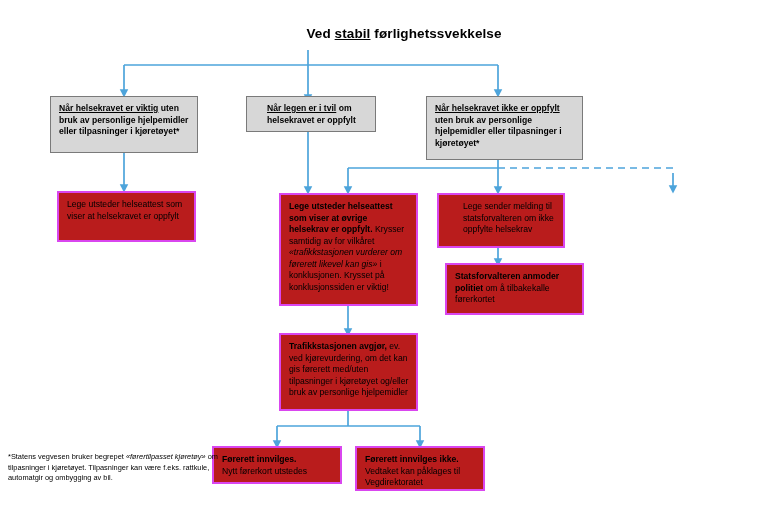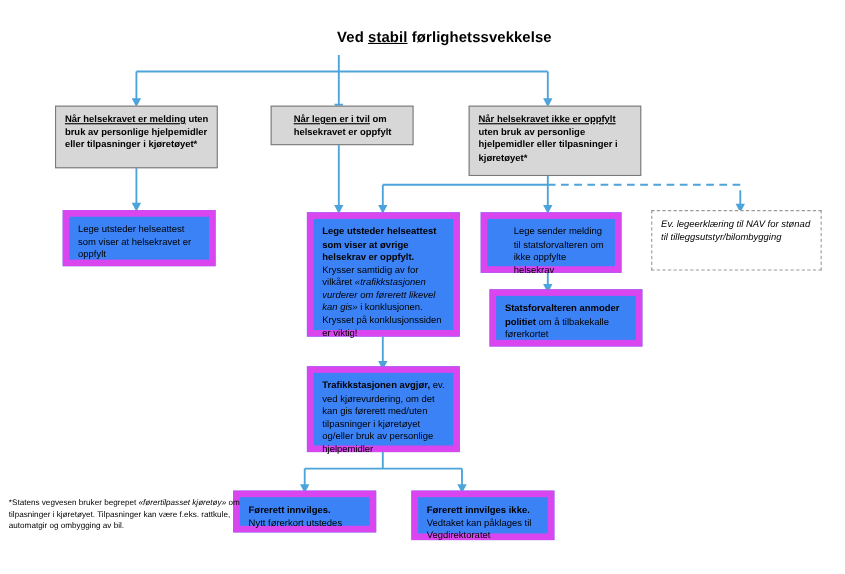--- a/index.html
+++ b/index.html
@@ -41,22 +41,22 @@
     margin-left: 20px;
   }
   .title .u { text-decoration: underline; }
 
   .node {
     position: absolute;
     box-sizing: border-box;
     font-size: 8.6px;
     line-height: 1.34;
     padding: 6px 7px 5px 8px;
-    background: #3b82f6;
-    border: 6px solid #d946ef;
+    background: #b91c1c;
+    border: 2px solid #d946ef;
   }
   .node.gray {
     background: #d7d7d7;
     border: 1px solid #7a7a7a;
     font-weight: bold;
   }
   .node.dashed {
     border: 1px dashed #9a9a9a;
     background: #ffffff;
   }
@@ -120,21 +120,21 @@
     <g stroke="#4da4db" stroke-width="1.7" fill="none" stroke-dasharray="7 5">
 
       <path d="M498,168 L673,168 L673,185"></path>
     </g>
     <g stroke="#4da4db" stroke-width="1.7" fill="none">
       <path d="M673,180 L673,189" marker-end="url(#ah)"></path>
     </g>
   </svg>
 
   <div class="node gray" style="left:50px; top:96px; width:148px; height:57px;">
-    <span class="u">Når helsekravet er melding</span><span> uten bruk av personlige hjelpemidler eller tilpasninger i kjøretøyet*</span>
+    <span class="u">Når helsekravet er viktig</span><span> uten bruk av personlige hjelpemidler eller tilpasninger i kjøretøyet*</span>
   </div>
 
   <div class="node gray" style="left:246px; top:96px; width:130px; height:36px;padding-left:20px;">
     <span class="u">Når legen er i tvil</span><span> om helsekravet er oppfylt</span>
   </div>
 
   <div class="node gray" style="left:426px; top:96px; width:157px; height:64px;">
     <span class="u">Når helsekravet ikke er oppfylt</span><span> uten bruk av personlige hjelpemidler eller tilpasninger i kjøretøyet*</span>
   </div>
 
@@ -144,38 +144,35 @@
 
   <div class="node" style="left:279px; top:193px; width:139px; height:113px;">
     <span class="b">Lege utsteder helseattest som viser at øvrige helsekrav er oppfylt.</span>
     <span>Krysser samtidig av for vilkåret </span><span class="i">«trafikkstasjonen vurderer om førerett likevel kan gis»</span><span> i konklusjonen. Krysset på konklusjonssiden er viktig!</span>
   </div>
 
   <div class="node" style="left:437px; top:193px; width:128px; height:55px;padding-left:24px;">
     <span>Lege sender melding til statsforvalteren om ikke oppfylte helsekrav</span>
   </div>
 
-  <div class="node dashed" style="left:592px; top:191px; width:155px; height:55px;">
-    <span class="i">Ev. legeerklæring til NAV for stønad til tilleggsutstyr/bilombygging</span>
-  </div>
 
   <div class="node" style="left:445px; top:263px; width:139px; height:52px;">
     <span class="b">Statsforvalteren anmoder politiet</span><span> om å tilbakekalle førerkortet</span>
   </div>
 
   <div class="node" style="left:279px; top:333px; width:139px; height:78px;">
     <span class="b">Trafikkstasjonen avgjør,</span><span> ev. ved kjørevurdering, om det kan gis førerett med/uten tilpasninger i kjøretøyet og/eller bruk av personlige hjelpemidler</span>
   </div>
 
   <div class="node" style="left:212px; top:446px; width:130px; height:38px;">
     <span class="b">Førerett innvilges.</span><br>
     <span>Nytt førerkort utstedes</span>
   </div>
 
-  <div class="node" style="left:374px; top:446px; width:130px; height:45px;">
+  <div class="node" style="left:355px; top:446px; width:130px; height:45px;">
     <span class="b">Førerett innvilges ikke.</span><br>
     <span>Vedtaket kan påklages til Vegdirektoratet</span>
   </div>
 
   <div class="footnote">
     <span>*Statens vegvesen bruker begrepet </span><span class="i">«førertilpasset kjøretøy»</span><span> om tilpasninger i kjøretøyet. Tilpasninger kan være f.eks. rattkule, automatgir og ombygging av bil.</span>
   </div>
 
 </div>
 

